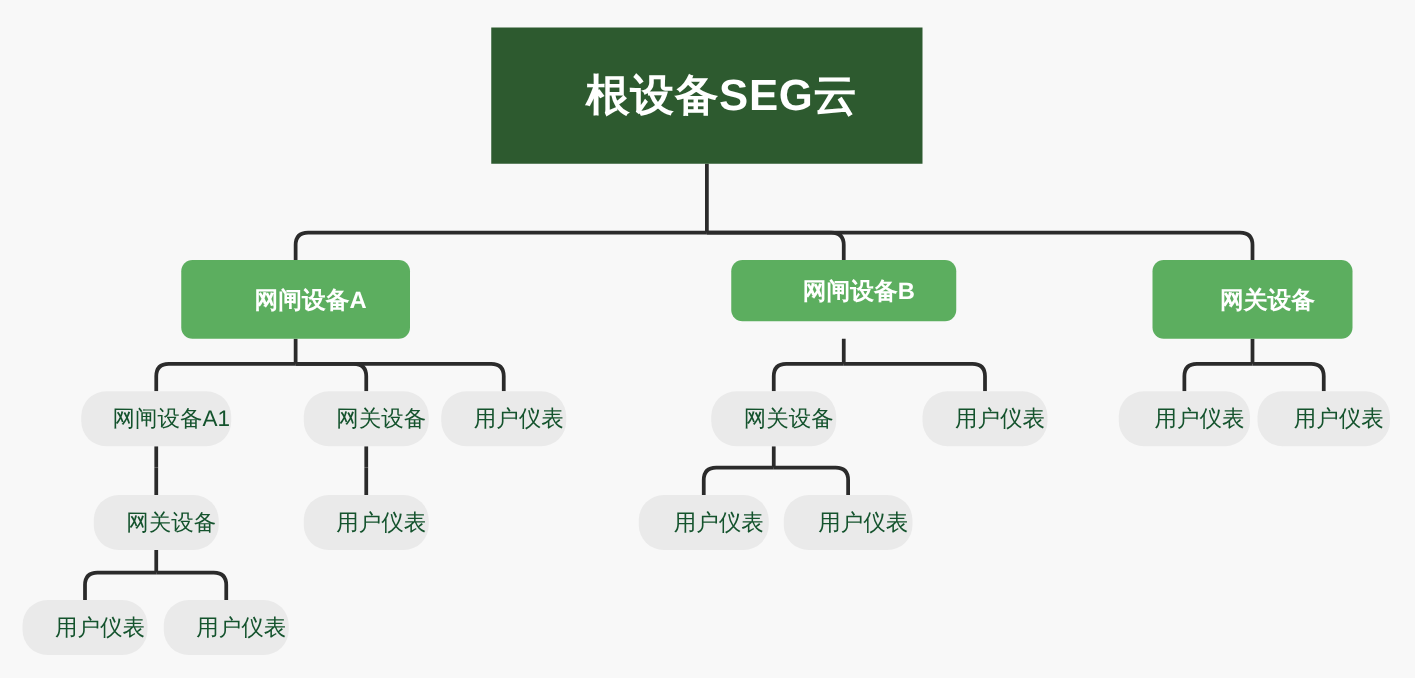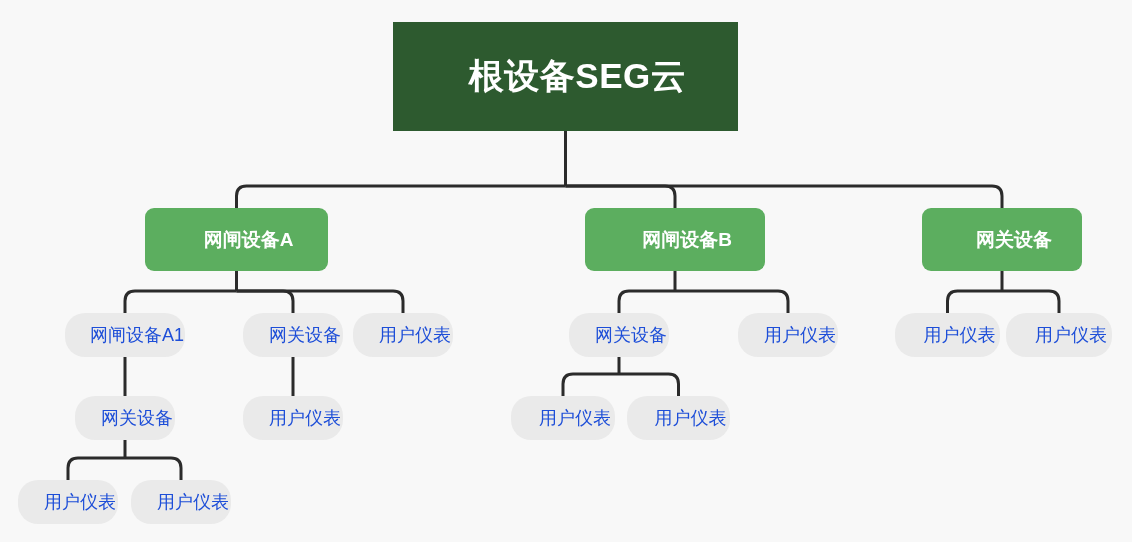--- a/index.html
+++ b/index.html
@@ -50,21 +50,21 @@
   }
   .node-branch {
     background: #5cae5f;
     color: #ffffff;
     font-weight: bold;
     font-size: 19px;
     border-radius: 9px;
   }
   .node-leaf {
     background: #eaeaea;
-    color: #1d4ed8;
+    color: #14532d;
     font-weight: normal;
     font-size: 18px;
     border-radius: 20px;
   }
 </style>
 </head>
 <body>
 
 <div id="diagram">
   <svg id="connectors" viewBox="0 0 1132 542" width="1132" height="542" aria-hidden="true">
@@ -92,21 +92,21 @@
       <path d="M 1002 271 L 1002 291" fill="none" stroke="#2b2b2b" stroke-width="3" stroke-linecap="butt" stroke-linejoin="round"></path>
       <path d="M 1002 291 L 957.5 291 Q 947.5 291 947.5 301 L 947.5 313" fill="none" stroke="#2b2b2b" stroke-width="3" stroke-linecap="butt" stroke-linejoin="round"></path>
       <path d="M 1002 291 L 1049 291 Q 1059 291 1059 301 L 1059 313" fill="none" stroke="#2b2b2b" stroke-width="3" stroke-linecap="butt" stroke-linejoin="round"></path>
     </svg>
 <div class="node node-root" style="left: 393px; top: 22px; width: 345px; height: 109px;">
       <span>根设备SEG云</span>
     </div>
     <div class="node node-branch" style="left: 145px; top: 208px; width: 183px; height: 63px;">
       <span>网闸设备A</span>
     </div>
-    <div class="node node-branch" style="left: 585px; top: 208px; width: 180px; height: 63px;">
+    <div class="node node-branch" style="left: 585px; top: 208px; width: 180px; height: 49px;">
       <span>网闸设备B</span>
     </div>
     <div class="node node-branch" style="left: 922px; top: 208px; width: 160px; height: 63px;">
       <span>网关设备</span>
     </div>
     <div class="node node-leaf" style="left: 65px; top: 313px; width: 120px; height: 44px;">
       <span>网闸设备A1</span>
     </div>
     <div class="node node-leaf" style="left: 243px; top: 313px; width: 100px; height: 44px;">
       <span>网关设备</span>

